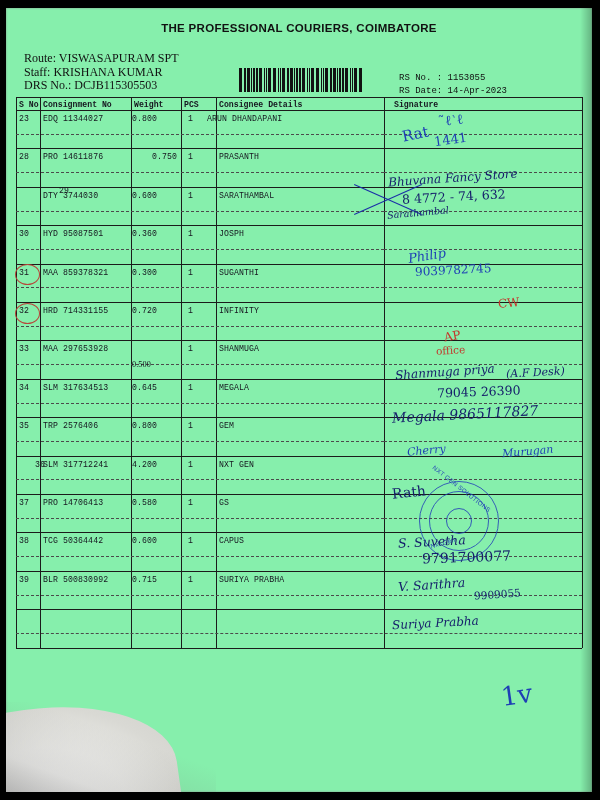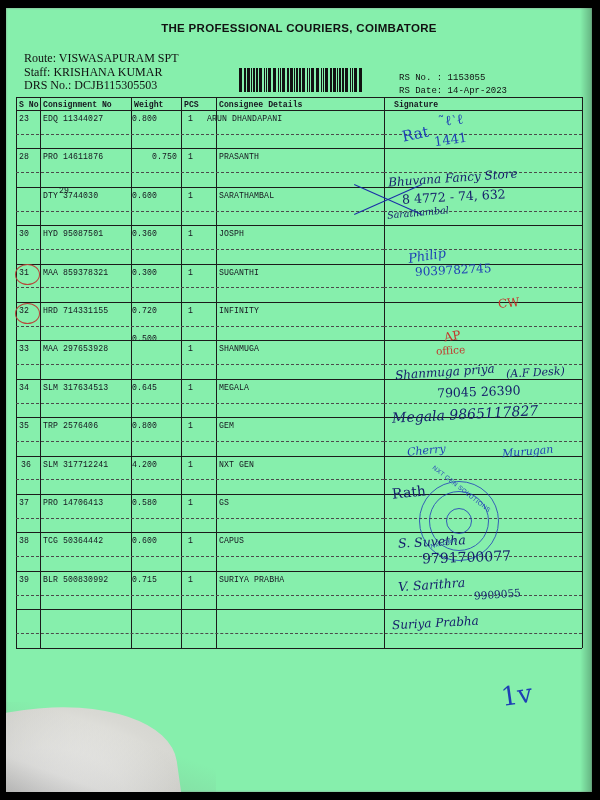--- a/index.html
+++ b/index.html
@@ -223,21 +223,21 @@
       <div class="cell" style="left: 27px; top: 209px;">HRD 714331155</div>
       <div class="cell" style="left: 116px; top: 209px;">0.720</div>
       <div class="cell" style="left: 172px; top: 209px;">1</div>
       <div class="cell" style="left: 203px; top: 209px;">INFINITY</div>
       <div class="circle" style="left: -1px; top: 205.5px; width: 23px; height: 19px;"></div>
       <div class="hline" style="top: 243.4px; left: 0px; width: 566px;"></div>
       <div class="hline dash" style="top: 267.208px; left: 0px; width: 368px;"></div>
       <div class="hline dash" style="top: 267.208px; left: 368px; width: 198px;"></div>
       <div class="cell" style="left: 3px; top: 247.4px;">33</div>
       <div class="cell" style="left: 27px; top: 247.4px;">MAA 297653928</div>
-      <div class="cell" style="left: 116px; top: 237px;">0.500</div>
+      <div class="cell" style="left: 116px; top: 263px; font-family: Liberation Serif, serif;">0.500</div>
       <div class="cell" style="left: 172px; top: 247.4px;">1</div>
       <div class="cell" style="left: 203px; top: 247.4px;">SHANMUGA</div>
       <div class="hline" style="top: 281.8px; left: 0px; width: 566px;"></div>
       <div class="hline dash" style="top: 305.608px; left: 0px; width: 368px;"></div>
       <div class="hline dash" style="top: 305.608px; left: 368px; width: 198px;"></div>
       <div class="cell" style="left: 3px; top: 285.8px;">34</div>
       <div class="cell" style="left: 27px; top: 285.8px;">SLM 317634513</div>
       <div class="cell" style="left: 116px; top: 285.8px;">0.645</div>
       <div class="cell" style="left: 172px; top: 285.8px;">1</div>
       <div class="cell" style="left: 203px; top: 285.8px;">MEGALA</div>
@@ -245,21 +245,21 @@
       <div class="hline dash" style="top: 344.008px; left: 0px; width: 368px;"></div>
       <div class="hline dash" style="top: 344.008px; left: 368px; width: 198px;"></div>
       <div class="cell" style="left: 3px; top: 324.2px;">35</div>
       <div class="cell" style="left: 27px; top: 324.2px;">TRP 2576406</div>
       <div class="cell" style="left: 116px; top: 324.2px;">0.800</div>
       <div class="cell" style="left: 172px; top: 324.2px;">1</div>
       <div class="cell" style="left: 203px; top: 324.2px;">GEM</div>
       <div class="hline" style="top: 358.6px; left: 0px; width: 566px;"></div>
       <div class="hline dash" style="top: 382.408px; left: 0px; width: 368px;"></div>
       <div class="hline dash" style="top: 382.408px; left: 368px; width: 198px;"></div>
-      <div class="cell" style="left: 5px; top: 362.6px;">36</div>
+      <div class="cell" style="left: 19px; top: 362.6px;">36</div>
       <div class="cell" style="left: 27px; top: 362.6px;">SLM 317712241</div>
       <div class="cell" style="left: 116px; top: 362.6px;">4.200</div>
       <div class="cell" style="left: 172px; top: 362.6px;">1</div>
       <div class="cell" style="left: 203px; top: 362.6px;">NXT GEN</div>
       <div class="hline" style="top: 397px; left: 0px; width: 566px;"></div>
       <div class="hline dash" style="top: 420.808px; left: 0px; width: 368px;"></div>
       <div class="hline dash" style="top: 420.808px; left: 368px; width: 198px;"></div>
       <div class="cell" style="left: 3px; top: 401px;">37</div>
       <div class="cell" style="left: 27px; top: 401px;">PRO 14706413</div>
       <div class="cell" style="left: 116px; top: 401px;">0.580</div>

